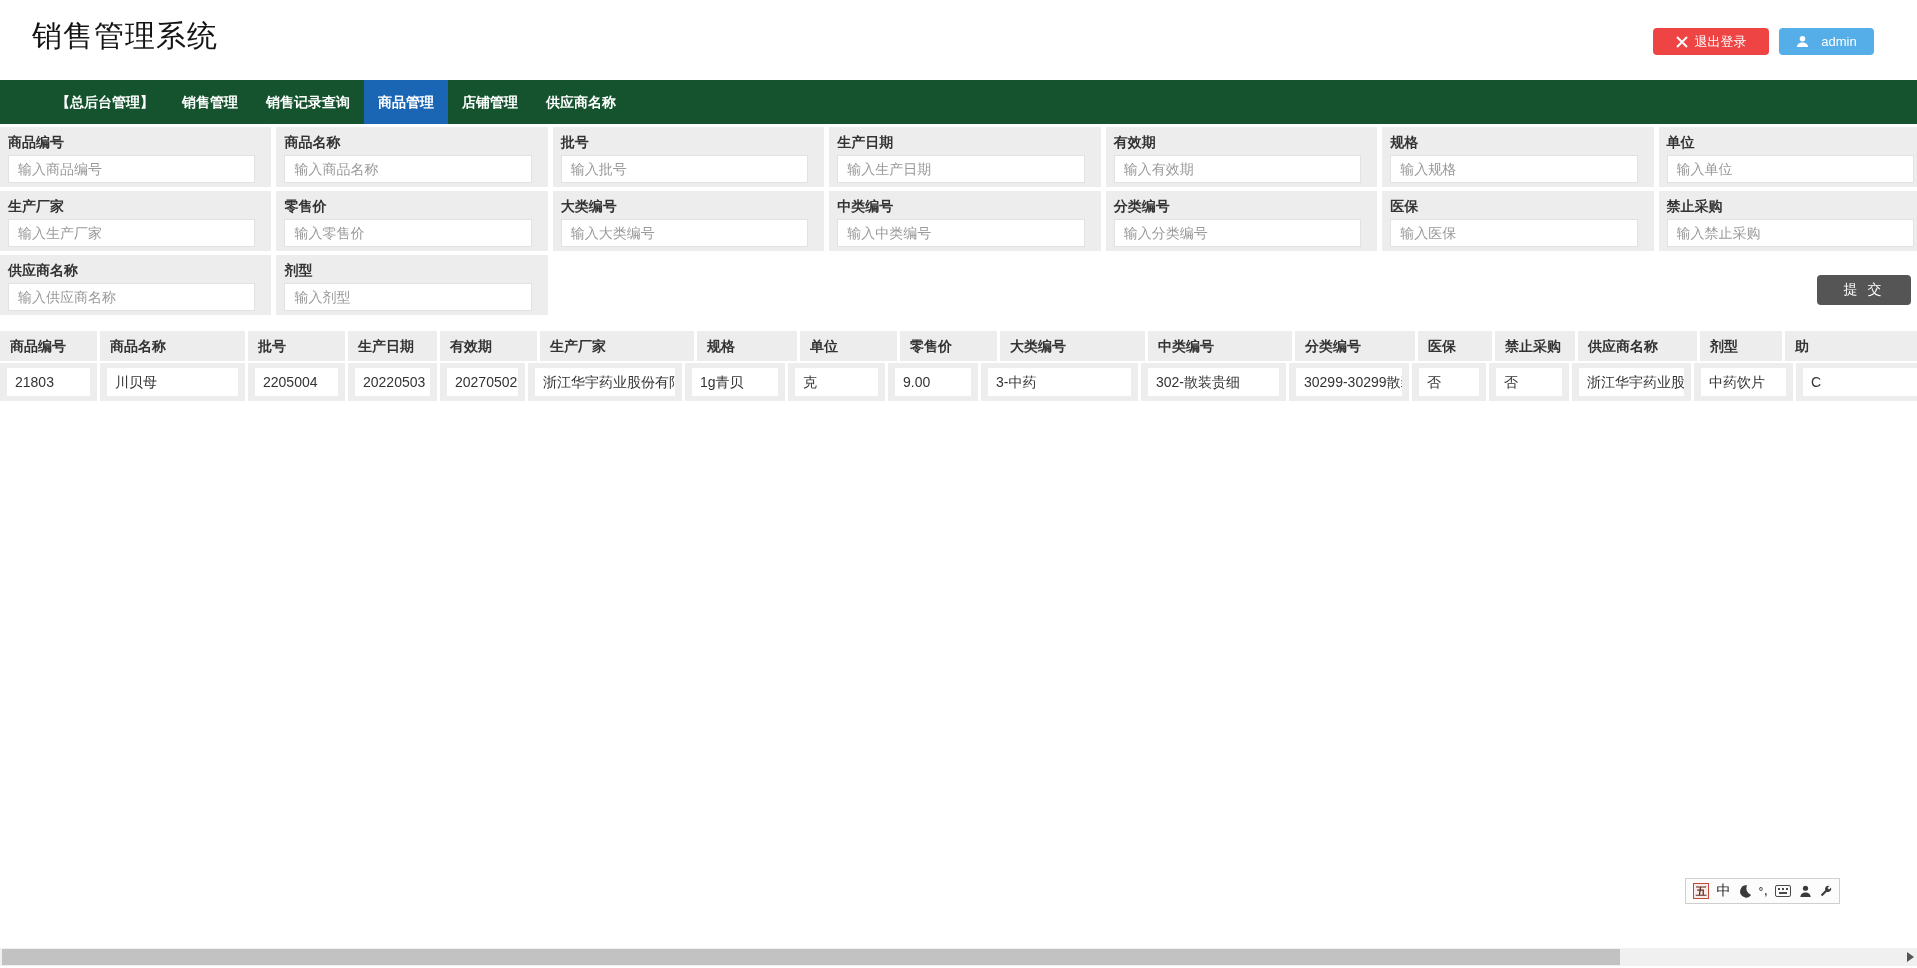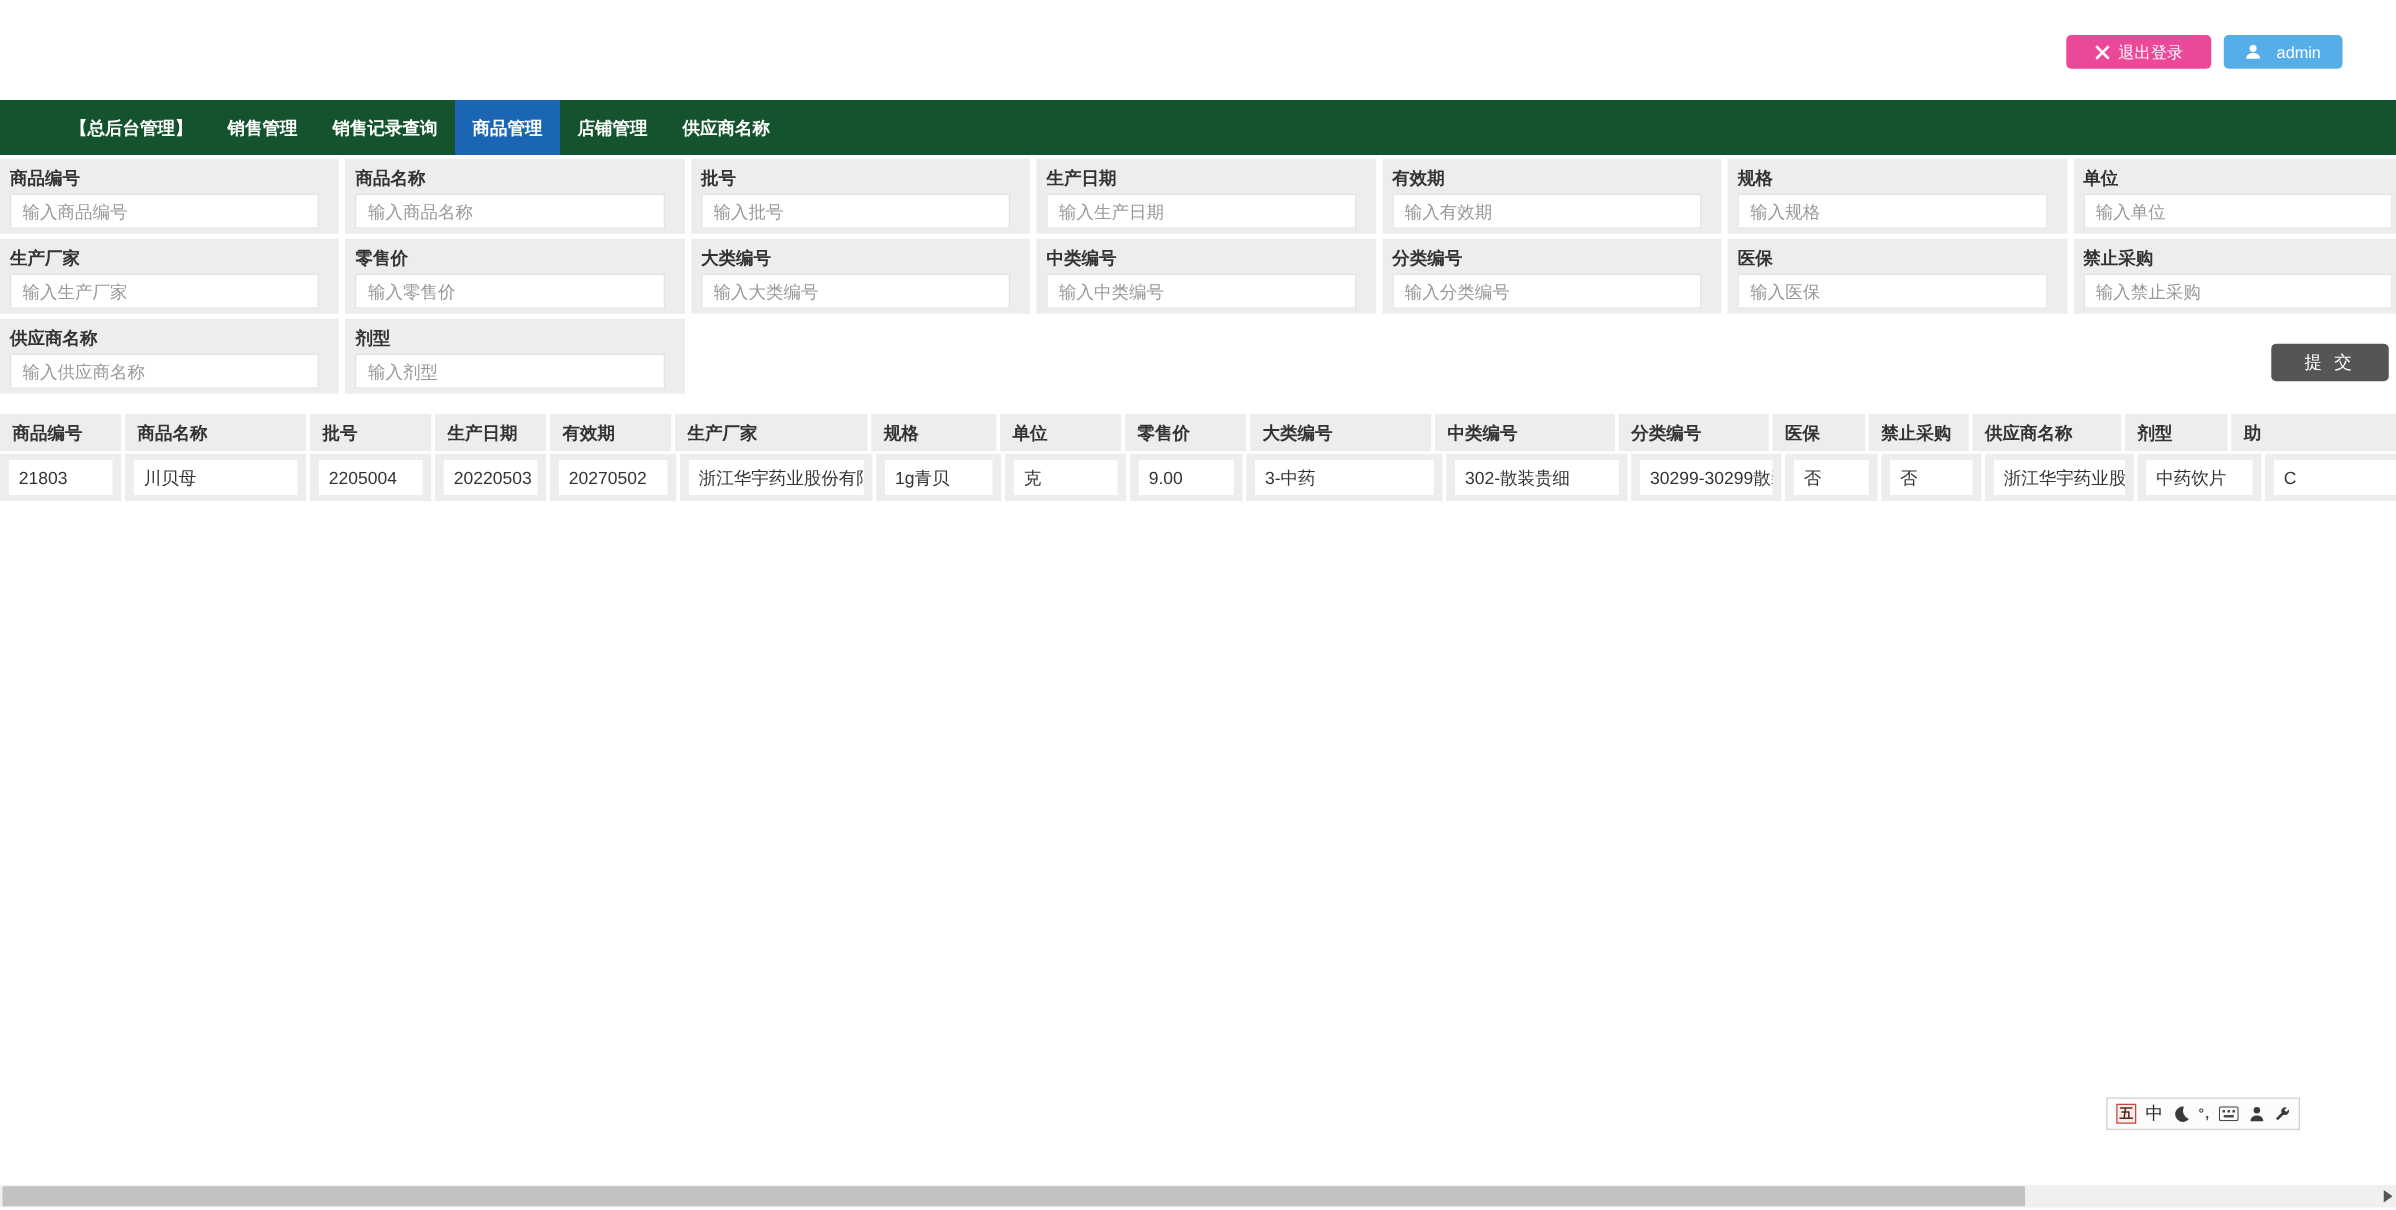--- a/index.html
+++ b/index.html
@@ -6,21 +6,21 @@
   html,body { width:1917px; height:968px; overflow:hidden; background:#fff;
     font-family:"Liberation Sans","DejaVu Sans",sans-serif; position:relative; }
 
   
   .topbar { position:absolute; top:0; left:0; width:1917px; height:80px; background:#fff; }
   .app-title { position:absolute; left:32px; top:16px; font-size:30px; color:#141414;
     font-weight:500; letter-spacing:1px; white-space:nowrap; }
   .btn { position:absolute; top:28px; height:27px; display:flex; align-items:center;
     justify-content:center; gap:7px; border:none; border-radius:4px; color:#fff;
     font-size:13px; cursor:pointer; font-family:inherit; }
-  .btn-logout { left:1653px; width:116px; background:#ec4899; }
+  .btn-logout { left:1653px; width:116px; background:#ef4444; }
   .btn-admin  { left:1779px; width:95px;  background:#55aee8;gap:12px; }
   .btn svg { display:block; }
 
   
   .nav { position:absolute; top:80px; left:0; width:1917px; height:44px;
     background:#14532d; display:flex; padding-left:42px; }
   .nav-item { color:#fff; font-size:14px; font-weight:bold; line-height:44px;
     padding:0 14px; cursor:pointer; white-space:nowrap; }
   .nav-item.active { background:#1a66b5; }
 
@@ -63,20 +63,21 @@
   .scrollbar { position:absolute; left:0; top:948px; width:1917px; height:18px; background:#f0f0f0; }
   .scroll-thumb { position:absolute; left:2px; top:1px; width:1618px; height:16px; background:#c2c2c2; }
   .scroll-arrow { position:absolute; top:4px; width:0; height:0; border-style:solid; cursor:pointer; }
   .scroll-arrow.left  { left:3px;  border-width:5px 7px 5px 0; border-color:transparent #555 transparent transparent; }
   .scroll-arrow.right { right:3px; border-width:5px 0 5px 7px; border-color:transparent transparent transparent #555; }
 </style>
 </head>
 <body>
 
 <div class="topbar">
+  <div class="app-title">销售管理系统</div>
 
   <button class="btn btn-logout">
     <span>
       <svg width="12" height="12" viewBox="0 0 12 12">
           <path d="M1 1 L11 11 M11 1 L1 11" stroke="#fff" stroke-width="2"></path>
         </svg>
     </span>
     <span>退出登录</span>
   </button>
 
@@ -210,21 +211,21 @@
       </div>
     <div class="td" style="width:148px">
         <div class="td-box">川贝母</div>
       </div>
     <div class="td" style="width:100px">
         <div class="td-box">2205004</div>
       </div>
     <div class="td" style="width:92px">
         <div class="td-box">20220503</div>
       </div>
-    <div class="td" style="width:104px">
+    <div class="td" style="width:88px">
         <div class="td-box">20270502</div>
       </div>
     <div class="td" style="width:157px">
         <div class="td-box">浙江华宇药业股份有限</div>
       </div>
     <div class="td" style="width:103px">
         <div class="td-box">1g青贝</div>
       </div>
     <div class="td" style="width:100px">
         <div class="td-box">克</div>

